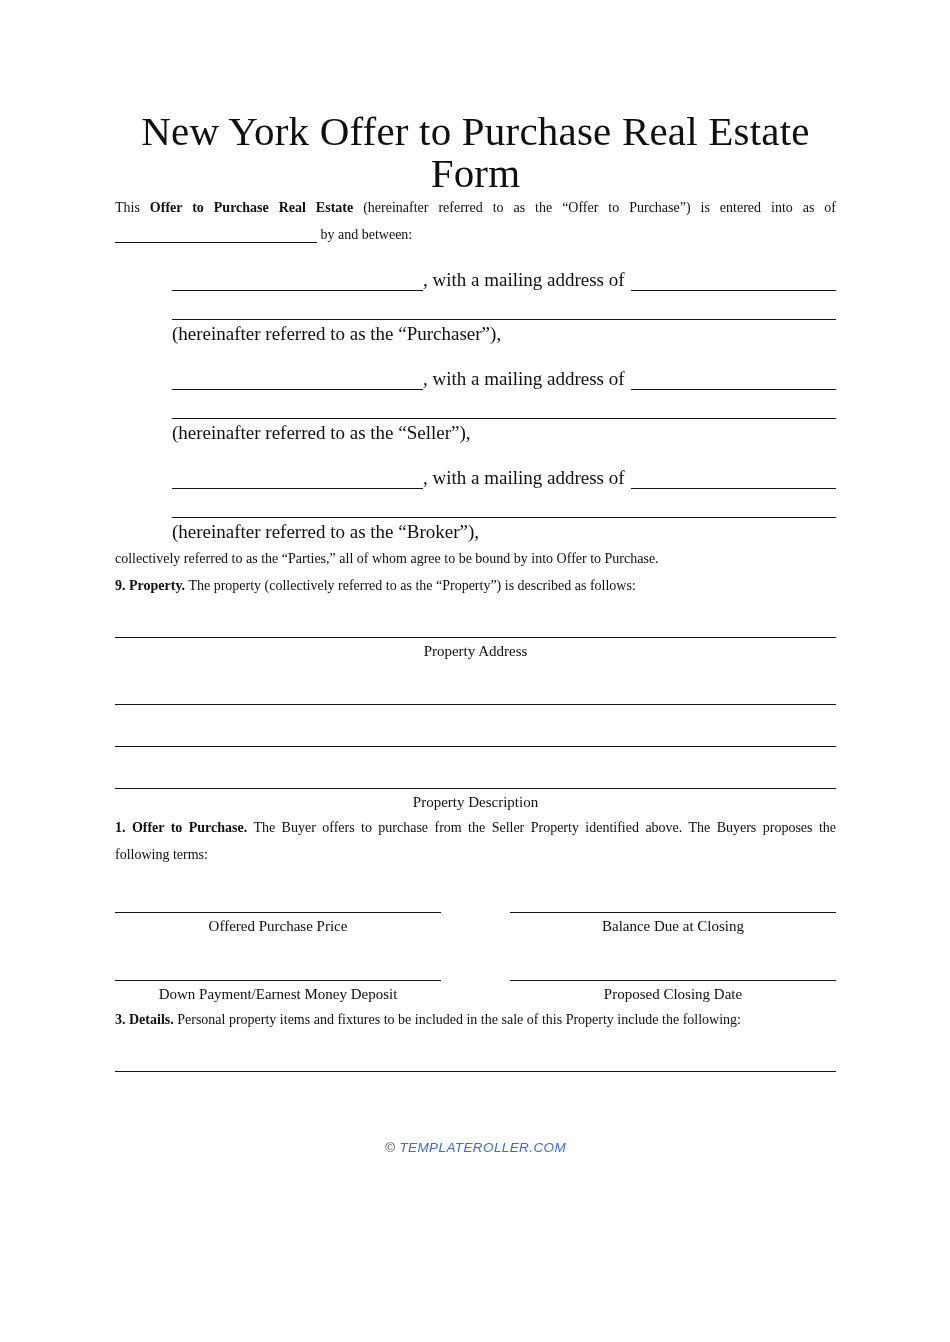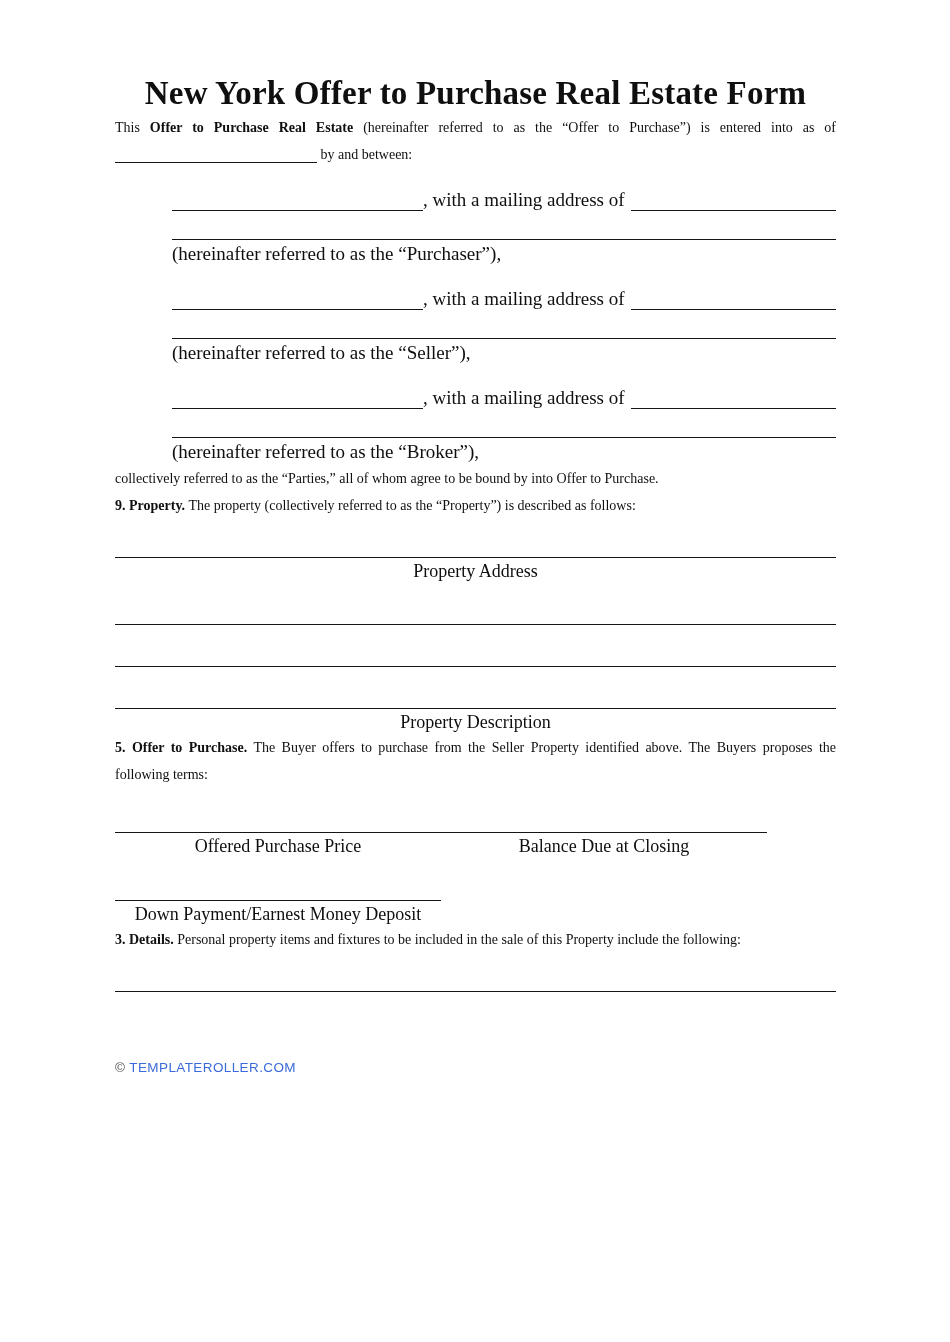--- a/index.html
+++ b/index.html
@@ -10,24 +10,24 @@
     height: 1342px;
     background: #ffffff;
     font-family: "Liberation Serif", serif;
     color: #0f0f0f;
     overflow: hidden;
   }
   .content { padding: 0 114px 0 115px; }
 
   h1.title {
     margin: 0;
-    padding-top: 72px;
-    font-size: 33px;
+    padding-top: 110px;
+    font-size: 41px;
     line-height: 42px;
-    font-weight: bold;
+    font-weight: normal;
     text-align: center;
     letter-spacing: 0.2px;
   }
 
   p.body-par {
     margin: 0;
     font-size: 14px;
     line-height: 27px;
     text-align: justify;
   }
@@ -75,39 +75,41 @@
   
   .rule {
     border-bottom: 1.5px solid #151515;
   }
   .addr-rule { height: 39px; }
   .desc-rule { height: 42px; }
   .final-rule { height: 39px; }
   .field-caption {
     margin-top: 1px;
     text-align: center;
-    font-size: 18px;
+    font-size: 15px;
     line-height: 24px;
   }
 
   
   .fields-row {
     display: flex;
+    justify-content: space-between;
   }
   .offer-field { width: 326px; }
   .offer-field .rule-1 { height: 45px; border-bottom: 1.5px solid #151515; }
   .offer-field .rule-2 { height: 43px; border-bottom: 1.5px solid #151515; }
 
   .footer {
     margin-top: 68px;
-    text-align: left;
+    text-align: center;
     font-family: "Liberation Sans", sans-serif;
     font-size: 13.5px;
     line-height: 16px;
     letter-spacing: 0.4px;
+    font-style: italic;
   }
   .footer .copy { color: #555555; }
   .footer a.site-link {
     color: #3a6bd9;
     text-decoration: none;
     cursor: pointer;
   }
 </style>
 </head>
 <body>
@@ -168,39 +170,43 @@
     </div>
 
     <div>
       <div class="rule desc-rule"></div>
       <div class="rule desc-rule"></div>
       <div class="rule desc-rule"></div>
       <div class="field-caption">Property Description</div>
     </div>
 
     <p class="body-par section-par sec2">
-      <strong>5. Offer to Purchase.</strong>
+      <strong>1. Offer to Purchase.</strong>
       <span>The Buyer offers to purchase from the Seller Property identified above. The Buyers proposes the following terms:</span>
     </p>
 
     <div class="fields-row">
       <div class="offer-field">
         <div class="rule-1"></div>
         <div class="field-caption">Offered Purchase Price</div>
       </div>
       <div class="offer-field">
         <div class="rule-1"></div>
         <div class="field-caption">Balance Due at Closing</div>
       </div>
     </div>
 
     <div class="fields-row">
       <div class="offer-field">
         <div class="rule-2"></div>
         <div class="field-caption">Down Payment/Earnest Money Deposit</div>
+      </div>
+      <div class="offer-field">
+        <div class="rule-2"></div>
+        <div class="field-caption">Proposed Closing Date</div>
       </div>
     </div>
 
     <p class="body-par section-par sec3">
       <strong>3. Details.</strong>
       <span>Personal property items and fixtures to be included in the sale of this Property include the following:</span>
     </p>
 
     <div class="rule final-rule"></div>
 

